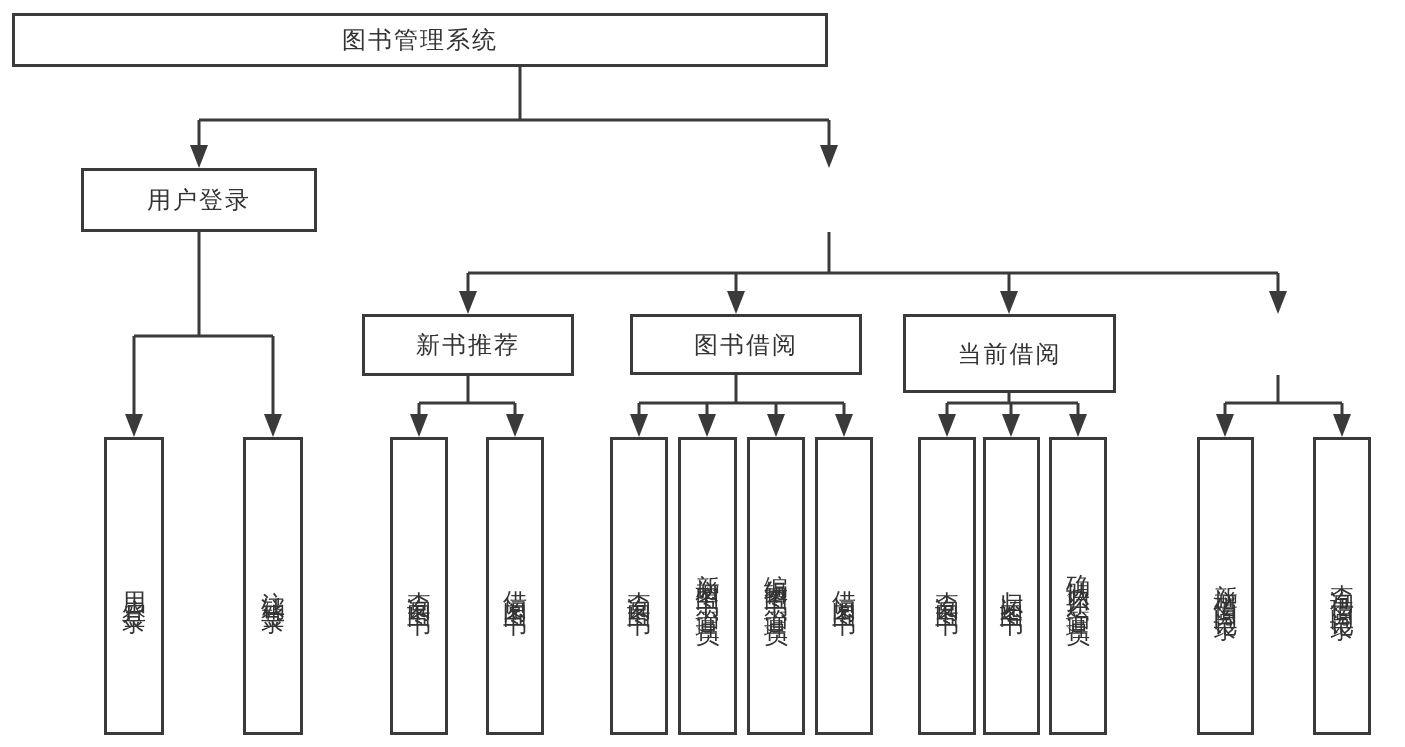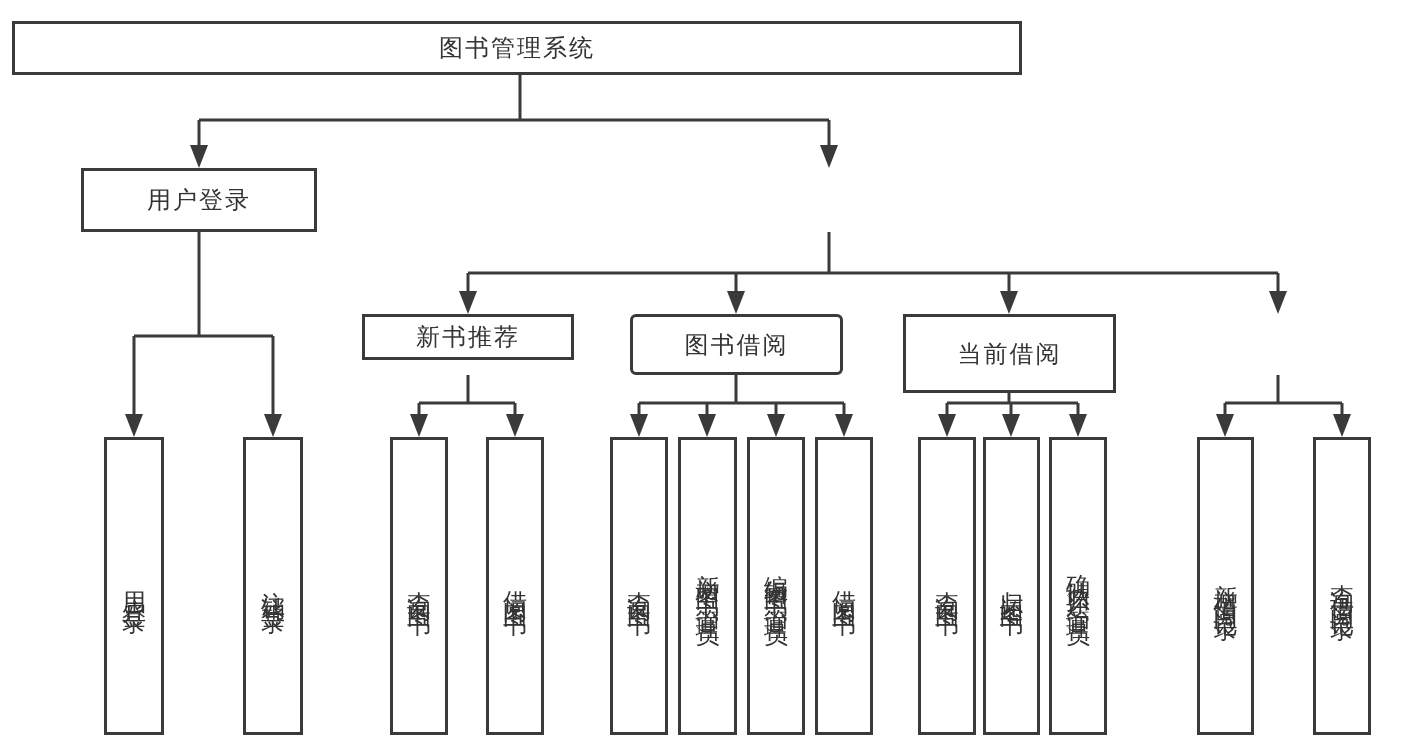--- a/index.html
+++ b/index.html
@@ -62,32 +62,32 @@
       <polygon points="767,414 785,414 776,437"></polygon>
       <polygon points="835,414 853,414 844,437"></polygon>
       <polygon points="938,414 956,414 947,437"></polygon>
       <polygon points="1002,414 1020,414 1011,437"></polygon>
       <polygon points="1069,414 1087,414 1078,437"></polygon>
       <polygon points="1216,414 1234,414 1225,437"></polygon>
       <polygon points="1333,414 1351,414 1342,437"></polygon>
     </g>
   </svg>
 
-  <div class="box h" style="left:12px;top:21px;width:1010px;height:54px;">
+  <div class="box h" style="left:12px;top:13px;width:816px;height:54px;">
     <span>图书管理系统</span>
   </div>
 
   <div class="box h" style="left:81px;top:168px;width:236px;height:64px;">
     <span>用户登录</span>
   </div>
 
-  <div class="box h" style="left:362px;top:314px;width:212px;height:46px;">
+  <div class="box h" style="left:362px;top:314px;width:212px;height:62px;">
     <span>新书推荐</span>
   </div>
-  <div class="box h" style="left:630px;top:314px;width:213px;height:61px;border-radius:6px;">
+  <div class="box h" style="left:630px;top:314px;width:232px;height:61px;">
     <span>图书借阅</span>
   </div>
   <div class="box h" style="left:903px;top:314px;width:213px;height:79px;">
     <span>当前借阅</span>
   </div>
 
   <div class="box v" style="left:104px;top:437px;width:60px;height:298px;">
     <span>用户登录</span>
   </div>
   <div class="box v" style="left:243px;top:437px;width:60px;height:298px;">

